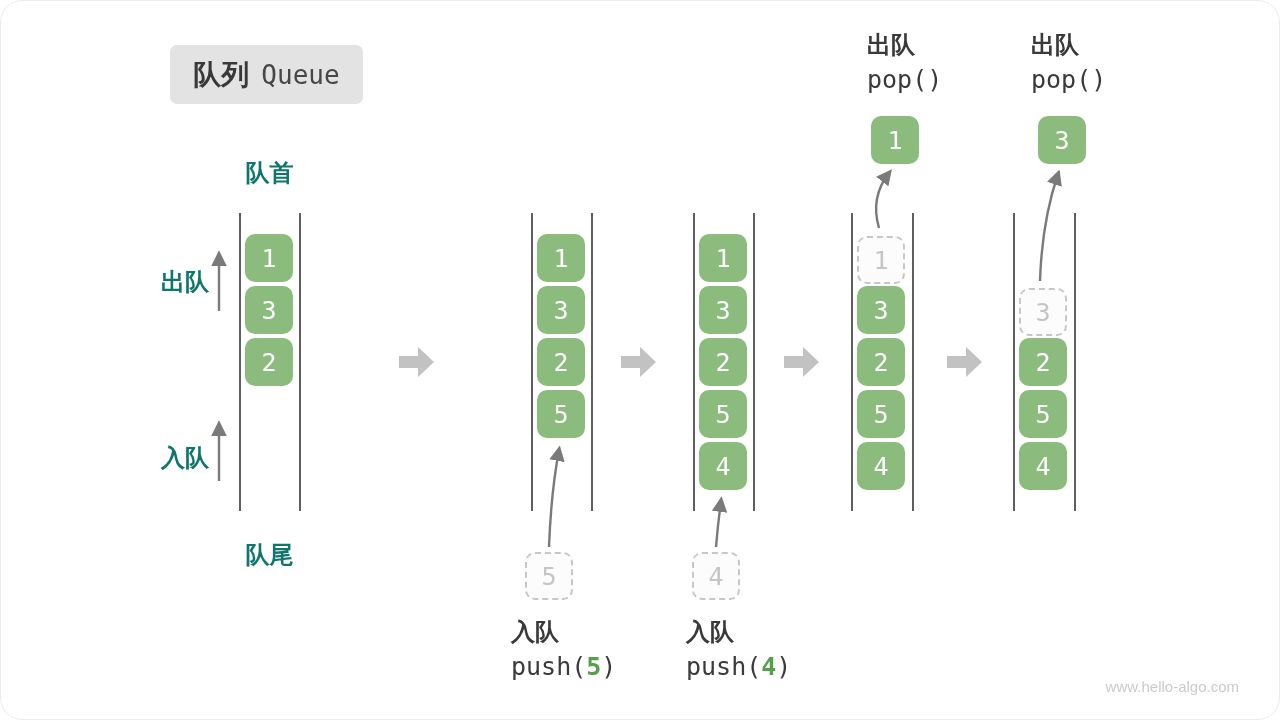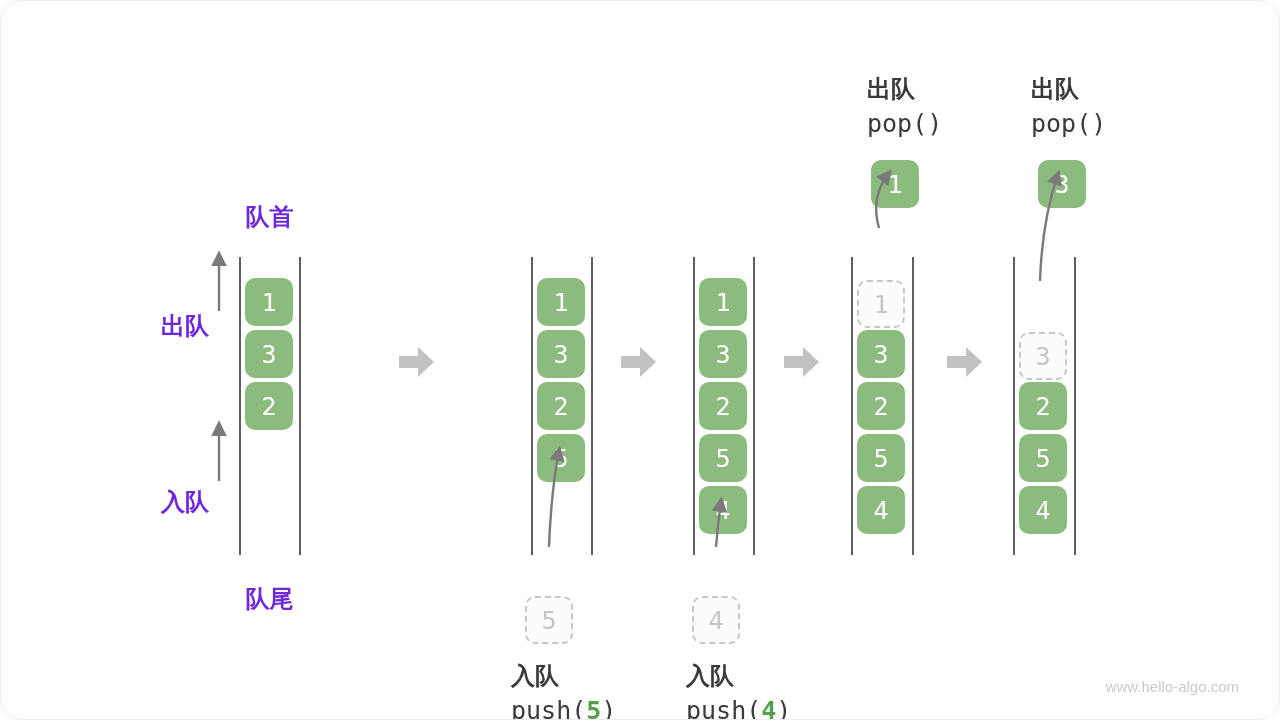--- a/index.html
+++ b/index.html
@@ -1,28 +1,28 @@
 <!DOCTYPE html>
 <html><head>
 <meta charset="utf-8">
 <style>
   html,body{margin:0;padding:0;background:#ffffff;}
   #canvas{
     position:relative;width:1280px;height:720px;background:#ffffff;
     border-radius:22px;border:1px solid #ececec;overflow:hidden;
     font-family:"Liberation Sans",sans-serif;box-sizing:border-box;
   }
-  .abs{position:absolute;margin-top:44px;}
+  .abs{position:absolute;}
   .title-box{
     left:169px;top:44px;width:193px;height:59px;background:#e3e3e3;border-radius:7px;
     display:flex;align-items:center;justify-content:center;gap:12px;
   }
   .title-zh{font-size:28px;font-weight:700;color:#393939;}
   .title-en{font-size:26px;color:#474747;font-family:"DejaVu Sans Mono",monospace;}
-  .side-label{font-size:24px;font-weight:700;color:#6d28d9;}
+  .side-label{font-size:24px;font-weight:700;color:#0f766e;}
   .vline{width:1.6px;background:#5f5f5f;top:212px;height:298px;}
   .cell{
     width:48px;height:48px;border-radius:10px;background:#8cbb7e;
     display:flex;align-items:center;justify-content:center;
     color:#ffffff;font-size:25px;font-family:"DejaVu Sans Mono",monospace;
   }
   .ghost{
     width:44px;height:44px;border-radius:10px;background:#fcfcfc;
     border:2px dashed #c7c7c7;display:flex;align-items:center;justify-content:center;
     color:#c5c5c5;font-size:25px;font-family:"DejaVu Sans Mono",monospace;
@@ -31,20 +31,24 @@
   .op-code{font-size:25px;color:#3a3a3a;font-family:"DejaVu Sans Mono",monospace;margin-top:10px;line-height:1.0;}
   .op-arg{color:#55a04a;font-weight:700;}
   .watermark{right:40px;bottom:24px;font-size:15px;color:#cbcbcb;font-family:Liberation Sans, sans-serif;}
   svg.overlay{position:absolute;left:0;top:0;pointer-events:none;}
 </style>
 </head>
 <body>
 
 <div id="canvas">
 
+  <div class="abs title-box">
+    <span class="title-zh">队列</span>
+    <span class="title-en">Queue</span>
+  </div>
 
   <div class="abs side-label" style="left:238px;top:156px;width:61px;text-align:center;">队首</div>
   <div class="abs side-label" style="left:238px;top:538px;width:61px;text-align:center;">队尾</div>
   <div class="abs side-label" style="left:138px;top:265px;width:70px;text-align:right;">出队</div>
   <div class="abs side-label" style="left:138px;top:441px;width:70px;text-align:right;">入队</div>
 
   <div>
     <div class="abs vline" style="left:238px;"></div>
     <div class="abs vline" style="left:298px;"></div>
     <div class="abs cell" style="left:244px;top:233px;">1</div>

